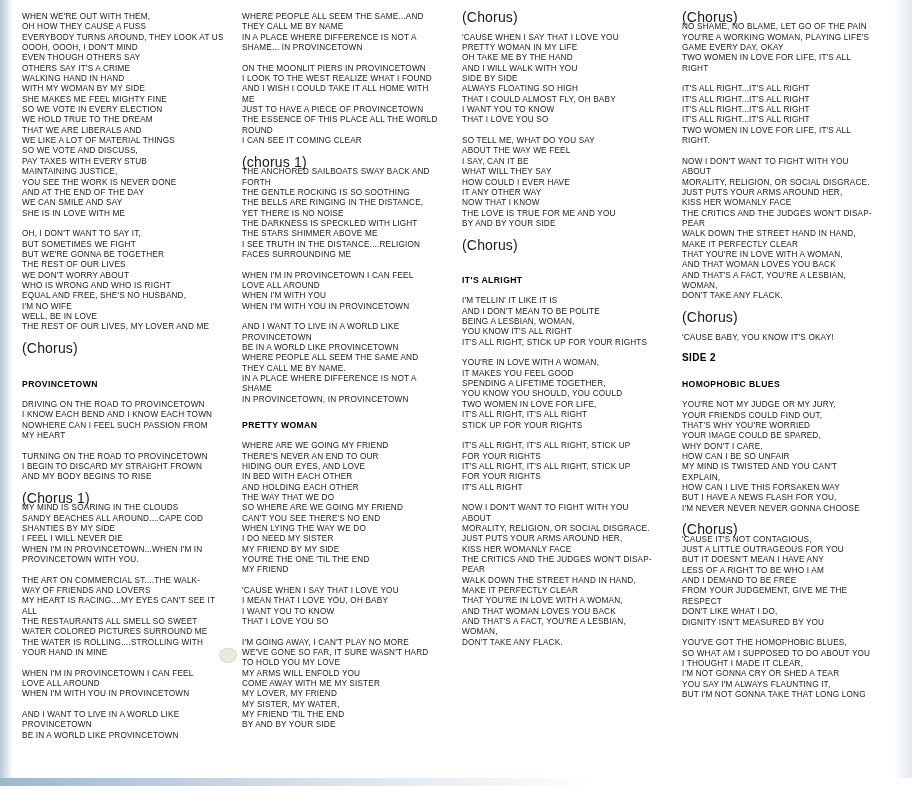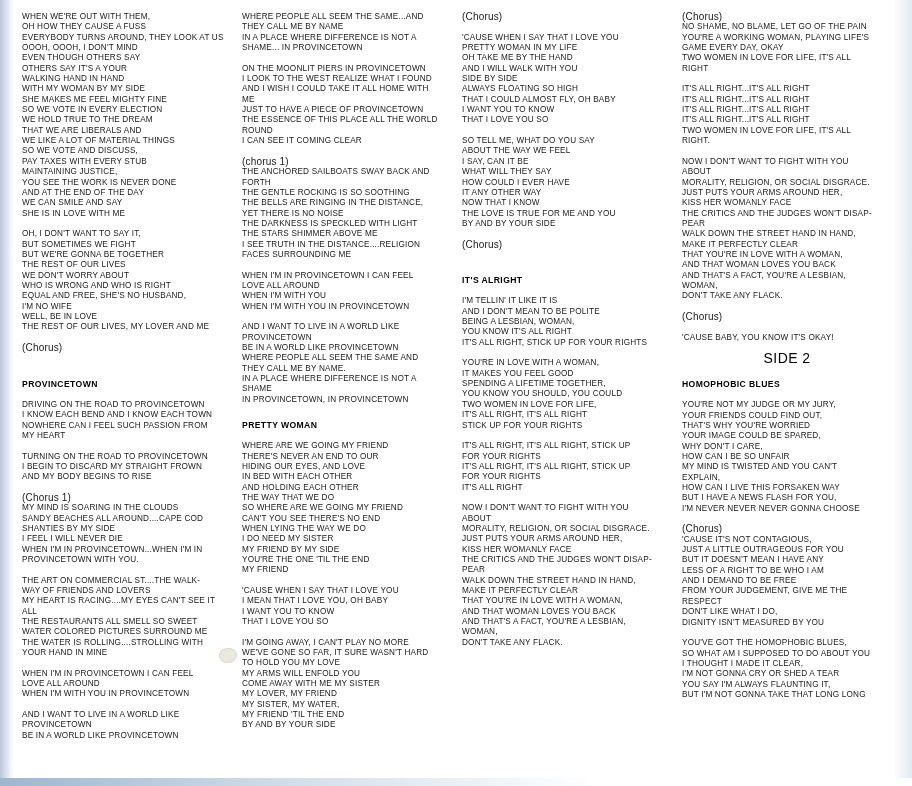--- a/index.html
+++ b/index.html
@@ -60,29 +60,28 @@
   }
   .song-title {
     font-size: 8.6px;
     line-height: 10.8px;
     font-weight: bold;
     letter-spacing: 0.4px;
     color: #000000;
     margin-top: 15px;
   }
   .side-label {
-    font-size: 14px;
+    font-size: 10px;
     line-height: 10.8px;
-    font-weight: normal;
+    font-weight: bold;
     letter-spacing: 0.4px;
     color: #000000;
-    text-align: center;
   }
   .chorus {
-    font-size: 10px;
+    font-size: 14px;
     line-height: 10.35px;
     font-style: normal;
     color: #181818;
   }
   
   .smudge {
     position: absolute;
     left: 219px;
     top: 648px;
     width: 16px;
@@ -98,21 +97,21 @@
 
 <div class="page">
   <div class="spine-left"></div>
   <div class="columns">
       <div class="col">
         <div class="line">WHEN WE'RE OUT WITH THEM,</div>
         <div class="line">OH HOW THEY CAUSE A FUSS</div>
         <div class="line">EVERYBODY TURNS AROUND, THEY LOOK AT US</div>
         <div class="line">OOOH, OOOH, I DON'T MIND</div>
         <div class="line">EVEN THOUGH OTHERS SAY</div>
-        <div class="line">OTHERS SAY IT'S A YOUR</div>
+        <div class="line">OTHERS SAY IT'S A CRIME</div>
         <div class="line">WALKING HAND IN HAND</div>
         <div class="line">WITH MY WOMAN BY MY SIDE</div>
         <div class="line">SHE MAKES ME FEEL MIGHTY FINE</div>
         <div class="line">SO WE VOTE IN EVERY ELECTION</div>
         <div class="line">WE HOLD TRUE TO THE DREAM</div>
         <div class="line">THAT WE ARE LIBERALS AND</div>
         <div class="line">WE LIKE A LOT OF MATERIAL THINGS</div>
         <div class="line">SO WE VOTE AND DISCUSS,</div>
         <div class="line">PAY TAXES WITH EVERY STUB</div>
         <div class="line">MAINTAINING JUSTICE,</div>

